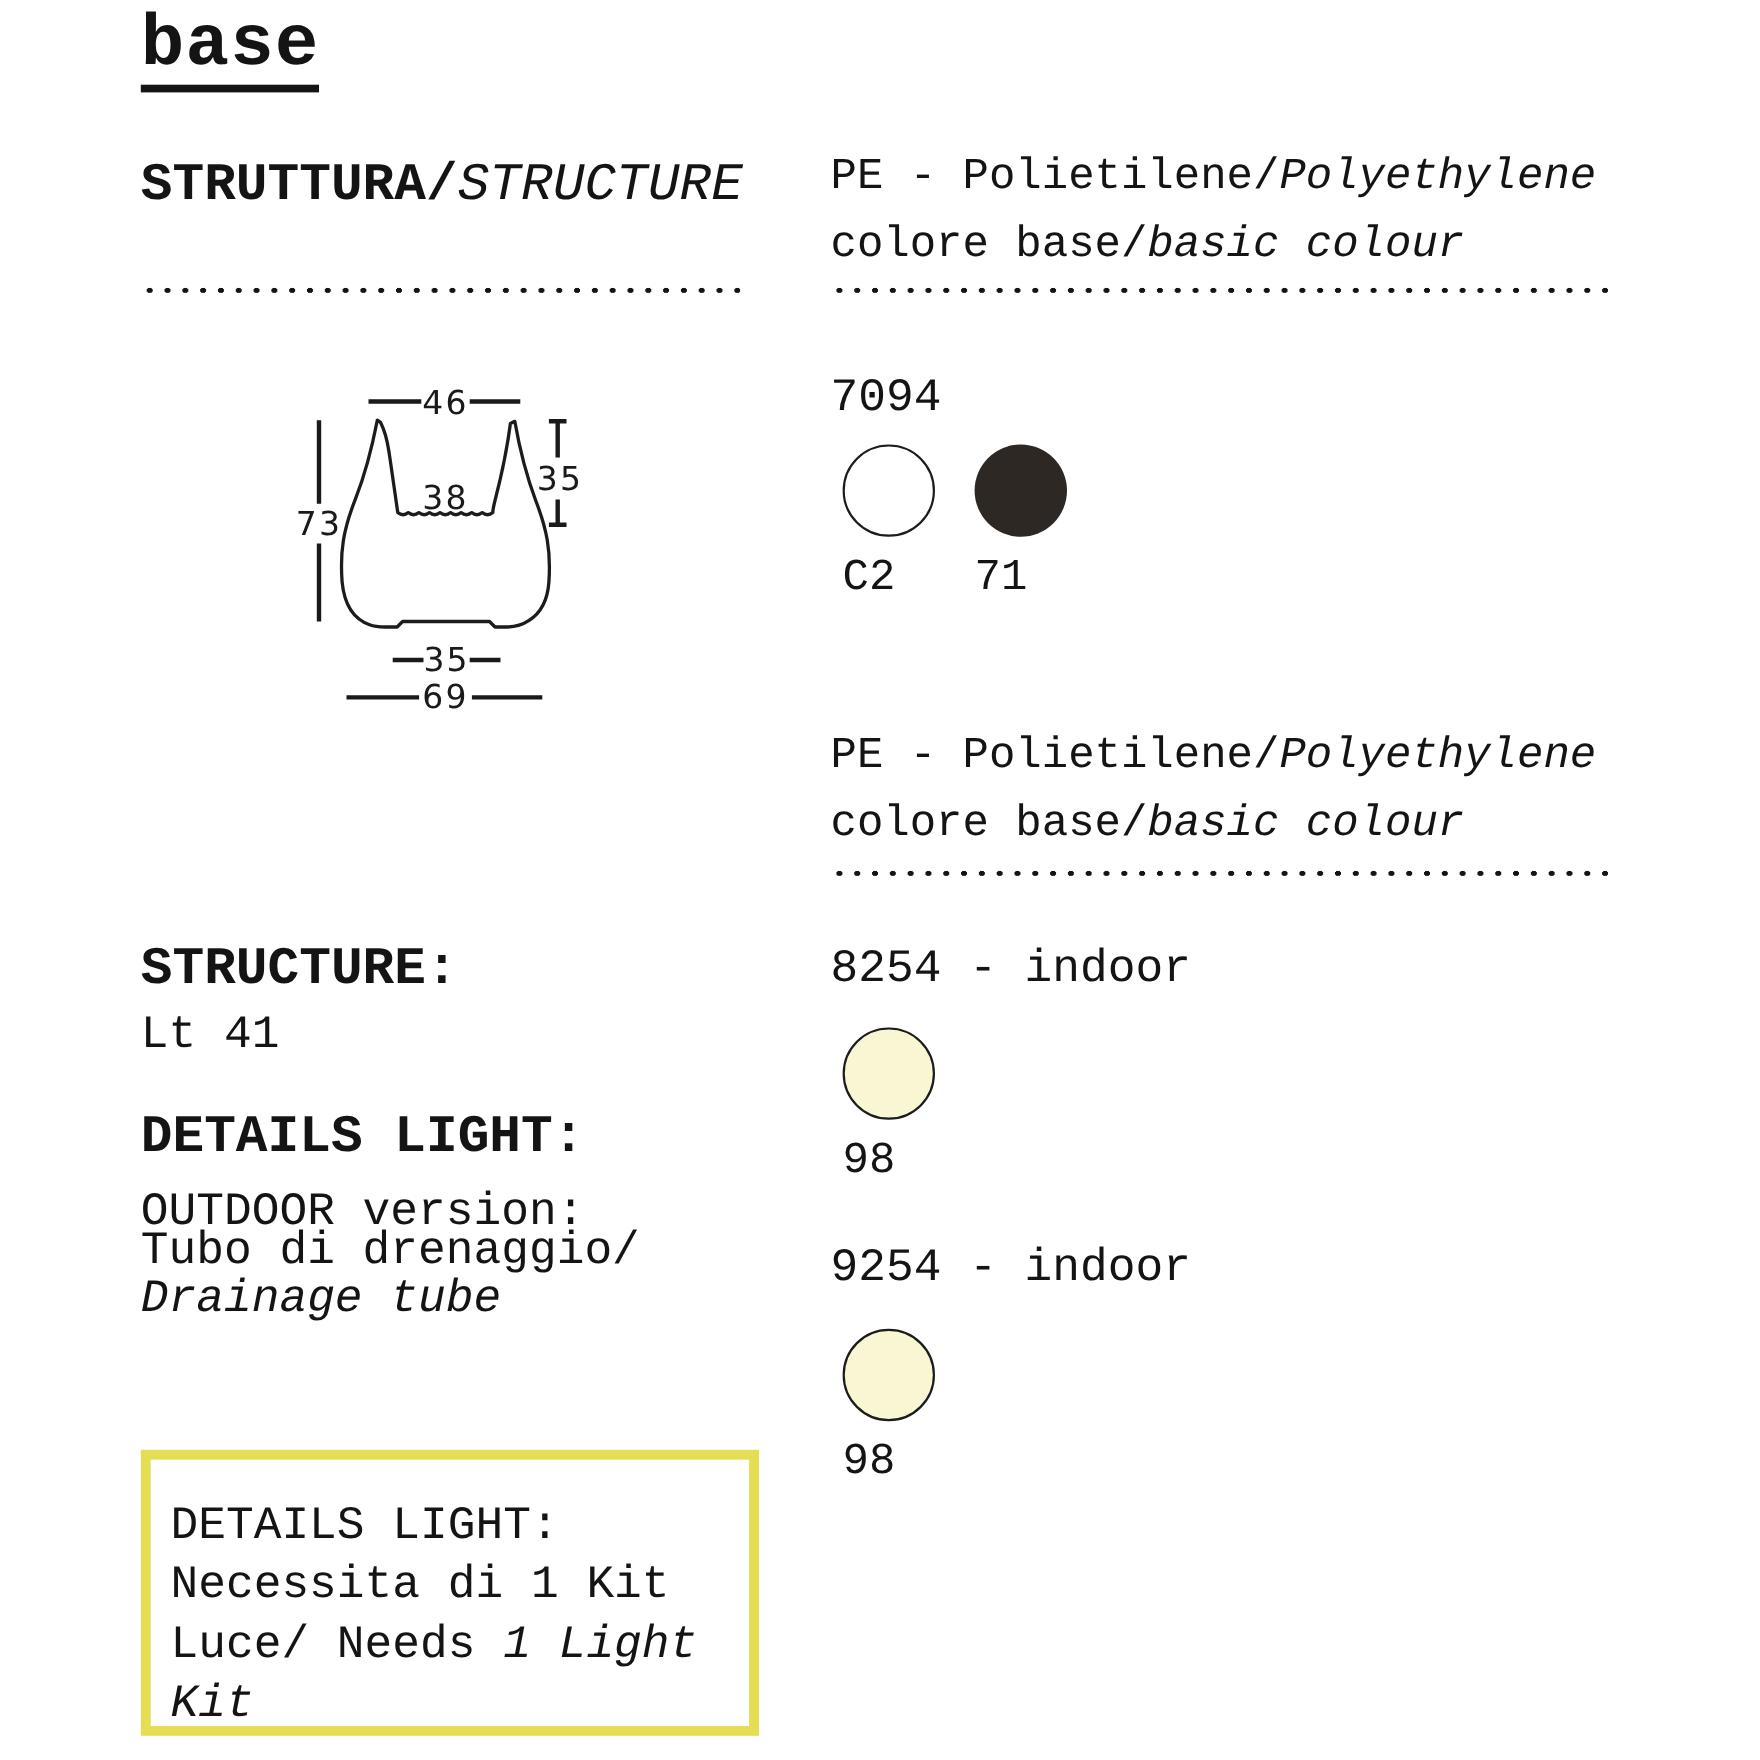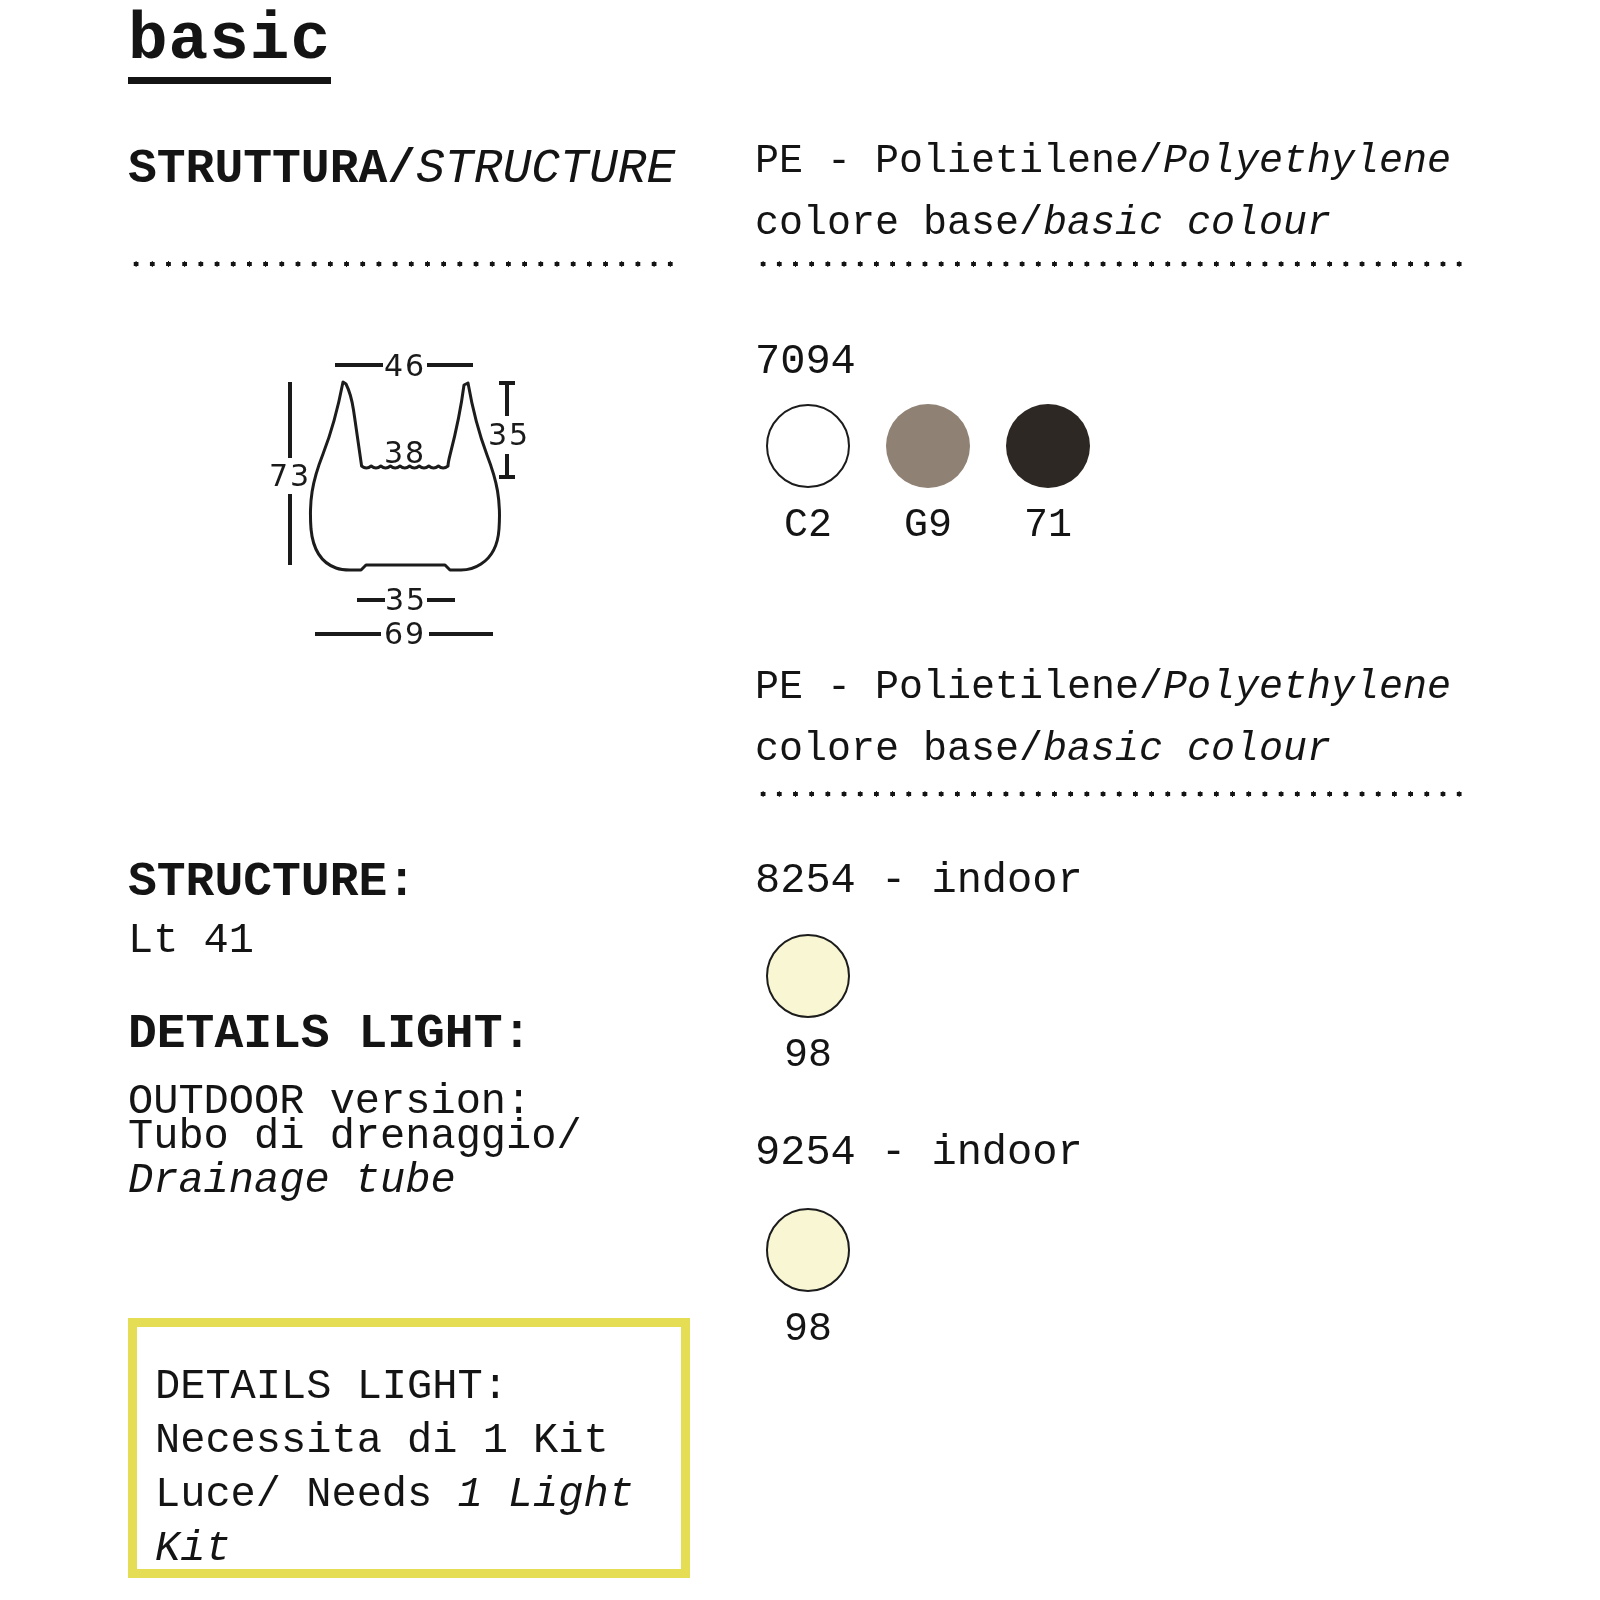--- a/index.html
+++ b/index.html
@@ -19,38 +19,38 @@
   .rbody{font-size:40px;line-height:1;white-space:nowrap;}
   .b{font-weight:normal;margin-top:11px;}
   .i{font-style:italic;}
   .dotted{
     height:8px;
     background-image:radial-gradient(circle 2.6px at 50% 50%, #141414 97%, rgba(0,0,0,0) 100%);
     background-size:16.2px 8px;background-repeat:repeat-x;
   }
   .code-line{font-size:42px;line-height:1;white-space:nowrap;}
   .swatch-row{display:flex;gap:36px;}
-  .swatch-cell{width:84px;display:flex;flex-direction:column;align-items:center;}
+  .swatch-cell{width:84px;display:flex;flex-direction:column;}
   .circle{width:84px;height:84px;border-radius:50%;box-sizing:border-box;}
   .outlined{border:2px solid #1c1c1c;}
   .swatch-label{margin-top:18px;font-size:40px;line-height:1;}
   .light-box{
     width:562px;height:260px;box-sizing:border-box;
     border:9px solid #e5de54;padding:22px 18px;
   }
   .light-box .line{font-size:42px;line-height:54px;}
   .kit-text{font-size:42px;line-height:54px;}
   svg text{
     font-family:"DejaVu Sans",sans-serif;font-size:30px;fill:#1a1a1a;letter-spacing:2px;
   }
 </style>
 </head>
 <body>
 
-<div class="abs title" style="left:128px;top:8px;">basic</div>
+<div class="abs title" style="left:128px;top:8px;">base</div>
 
 <div class="abs heading" style="left:128px;top:145px;">
   <span>STRUTTURA/</span><span class="it">STRUCTURE</span>
 </div>
 
 <div class="abs dotted" style="left:128px;top:260px;width:545px;"></div>
 
 <svg class="abs" style="left:245px;top:338px;" width="420" height="330" viewBox="0 0 420 330">
 
   <path d="M 98 44
@@ -111,24 +111,20 @@
 <div class="abs dotted" style="left:755px;top:260px;width:707px;"></div>
 
 <div class="abs code-line b" style="left:755px;top:330px;">7094</div>
 
 <div class="abs swatch-row" style="left:766px;top:404px;">
   <div class="swatch-cell">
     <div class="circle outlined" style="background-color: rgb(255, 255, 255);"></div>
     <div class="swatch-label">C2</div>
   </div>
   <div class="swatch-cell">
-    <div class="circle" style="background-color: rgb(143, 129, 116);"></div>
-    <div class="swatch-label">G9</div>
-  </div>
-  <div class="swatch-cell">
     <div class="circle" style="background-color: rgb(45, 40, 35);"></div>
     <div class="swatch-label">71</div>
   </div>
 </div>
 
 <div class="abs rbody" style="left:755px;top:668px;">
   <span class="b">PE</span><span> - </span><span>Polietilene/</span><span class="i">Polyethylene</span>
 </div>
 <div class="abs rbody" style="left:755px;top:730px;">
   <span class="b">colore base/</span><span class="i">basic colour</span>

